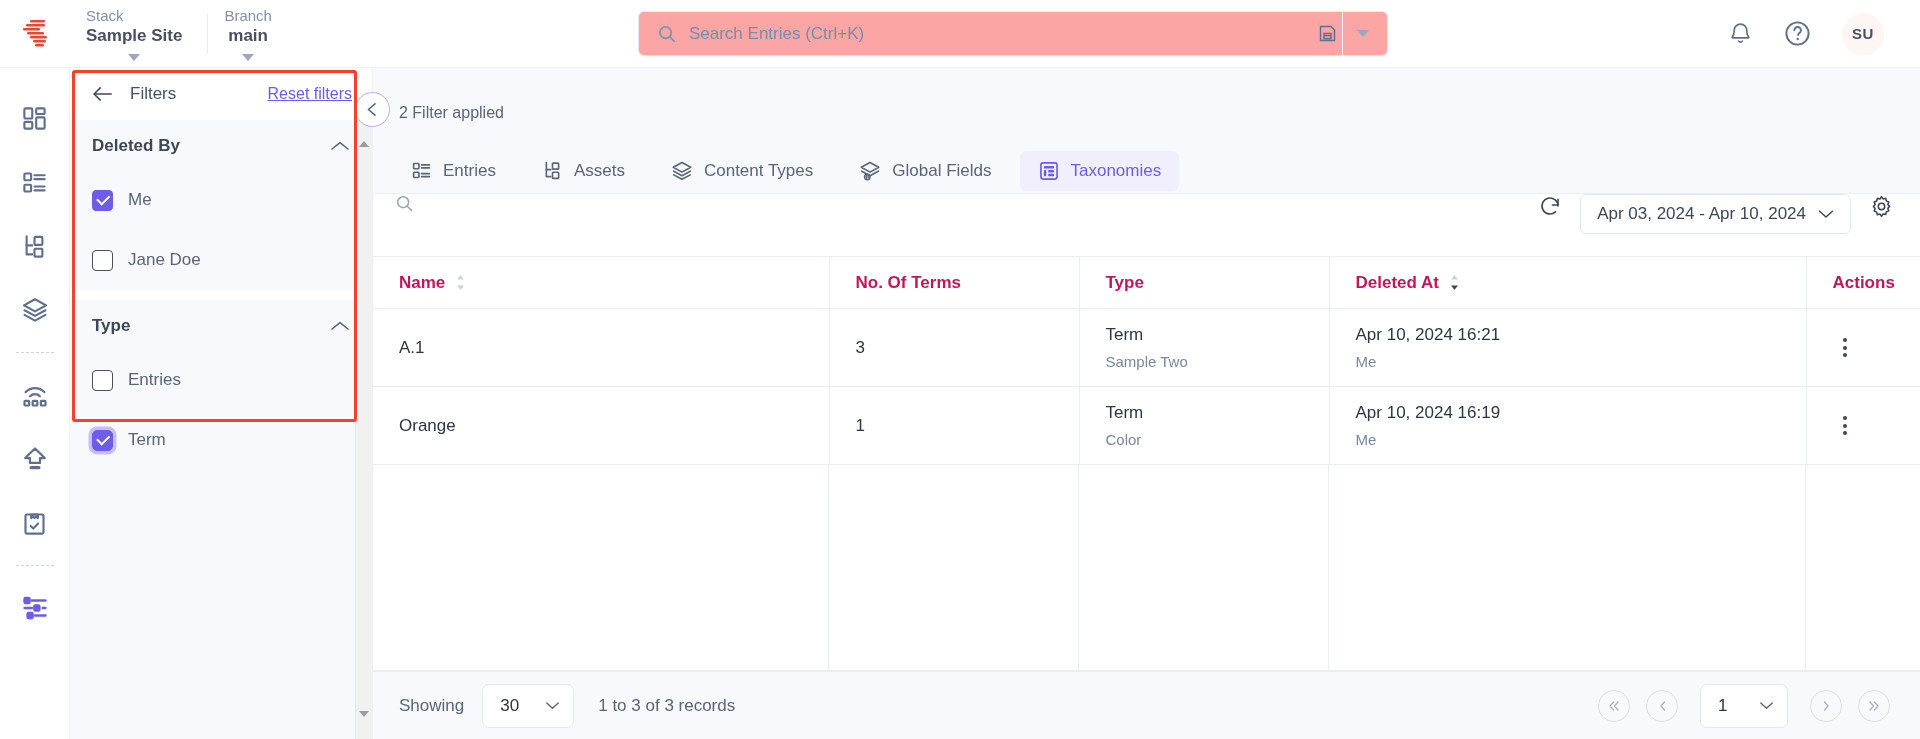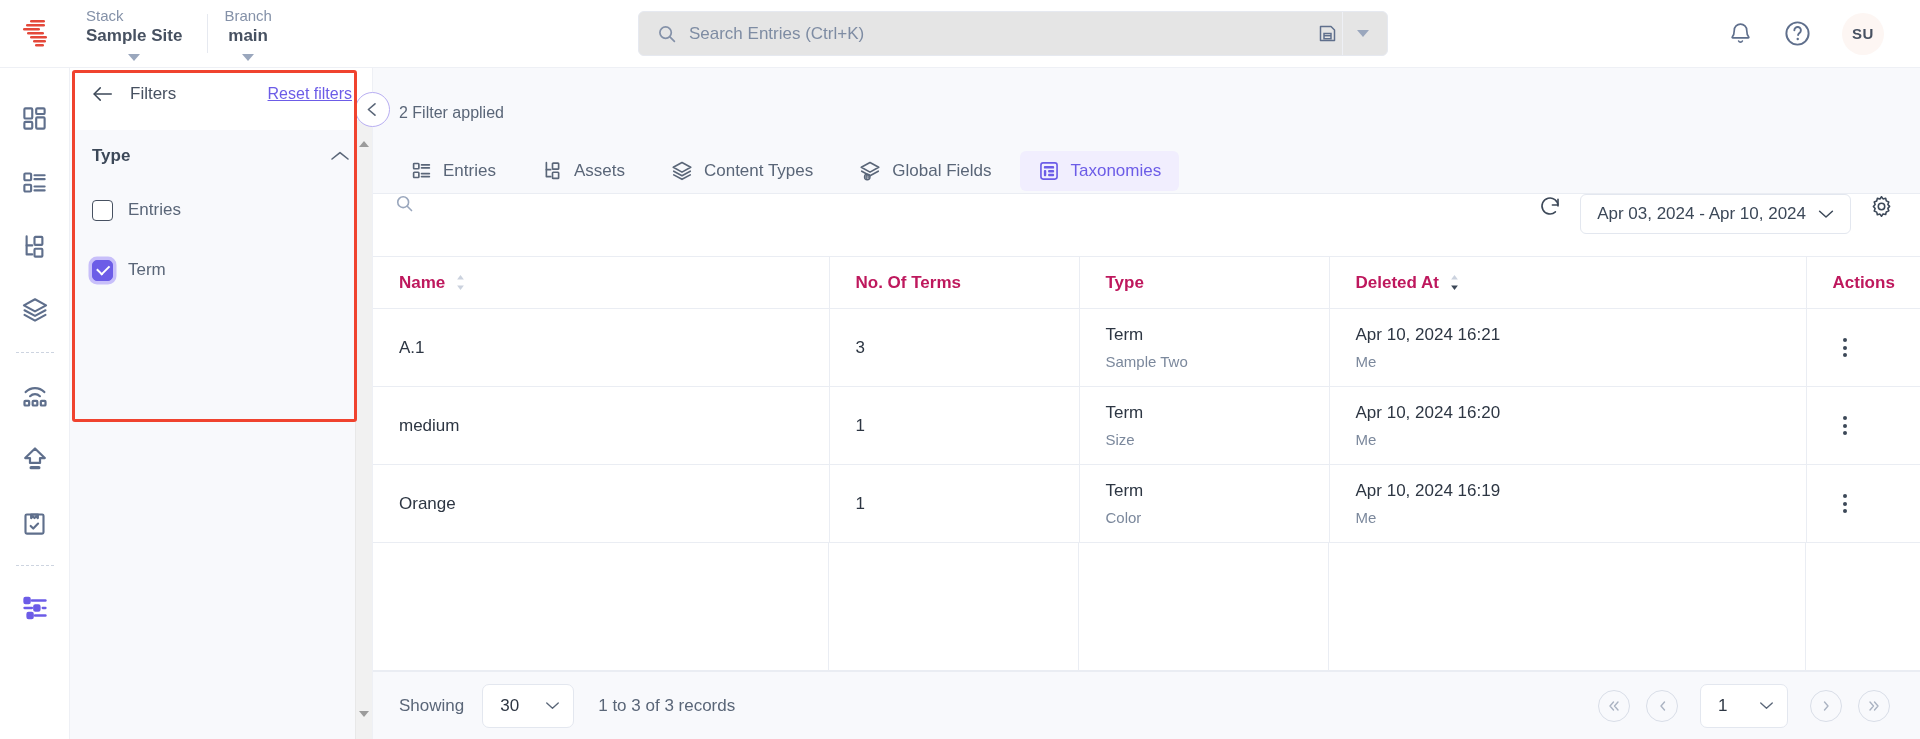--- a/index.html
+++ b/index.html
@@ -29,21 +29,21 @@
   }
   .ctx-label { font-size: 15px; color: #8491a8; line-height: 19px; }
   .ctx-value { font-size: 17px; color: #475161; font-weight: 700; line-height: 22px; display: flex; align-items: center; gap: 7px; flex-direction: column; }
   .caret-dn {
     width: 0; height: 0; border-left: 6px solid transparent; border-right: 6px solid transparent;
     border-top: 7px solid #9aa7bd; display: inline-block;
   }
   .searchwrap { flex: 1; display: flex; justify-content: center; }
   .searchbox {
     width: 750px; height: 45px; border: 1px solid #e6e9f0; border-radius: 6px;
-    display: flex; align-items: center; padding: 0 8px 0 18px; background: #e5e5e5;
+    display: flex; align-items: center; padding: 0 8px 0 18px; background: #fca5a5;
   }
   .searchbox .sinput {
     flex: 1; border: none; outline: none; font-size: 17px; color: #475161;
     font-family: "Liberation Sans", sans-serif; background: transparent; padding-left: 12px;
   }
   .searchbox .sinput::placeholder { color: #7e8ca3; }
   .s-divider { width: 1px; align-self: stretch; background: #eef0f5; margin: 0 4px; }
   .icon-btn { display: flex; align-items: center; justify-content: center; cursor: pointer; }
   .topright { display: flex; align-items: center; gap: 30px; padding-right: 36px; }
   .avatar {
@@ -375,20 +375,38 @@
             <line x1="2.5" y1="9" x2="21" y2="9" stroke-linecap="round"></line>
             <path d="M9 2.3L2.3 9l6.7 6.7" stroke-linecap="round" stroke-linejoin="round"></path>
           </svg>
         </span>
         <span class="fp-title">Filters</span>
         <span class="fp-reset">Reset filters</span>
       </div>
 
       <div class="fp-body">
 
+        <div class="fgroup">
+          <div class="fgroup-head">
+            <span class="fgroup-title">Deleted By</span>
+            <span class="chev-up">
+              <svg width="20" height="12" viewBox="0 0 20 12" fill="none" stroke="#5a6678" stroke-width="1.6">
+                <path d="M2 9l8-6.4L18 9" stroke-linecap="round" stroke-linejoin="round"></path>
+              </svg>
+            </span>
+          </div>
+          <div class="f-opt">
+            <span class="cbx on"></span>
+            <span class="f-opt-label">Me</span>
+          </div>
+          <div class="f-opt">
+            <span class="cbx"></span>
+            <span class="f-opt-label">Jane Doe</span>
+          </div>
+        </div>
 
         <div class="group-gap"></div>
 
         <div class="fgroup">
           <div class="fgroup-head">
             <span class="fgroup-title">Type</span>
             <span class="chev-up">
               <svg width="20" height="12" viewBox="0 0 20 12" fill="none" stroke="#5a6678" stroke-width="1.6">
                 <path d="M2 9l8-6.4L18 9" stroke-linecap="round" stroke-linejoin="round"></path>
               </svg>
@@ -577,39 +595,20 @@
               </td>
               <td>
                 <span class="kebab">
                     <i></i>
                     <i></i>
                     <i></i>
                   </span>
               </td>
             </tr>
             <tr>
-              <td>medium</td>
-              <td>1</td>
-              <td>
-                <div>Term</div>
-                <div class="sub">Size</div>
-              </td>
-              <td>
-                <div>Apr 10, 2024 16:20</div>
-                <div class="sub">Me</div>
-              </td>
-              <td>
-                <span class="kebab">
-                    <i></i>
-                    <i></i>
-                    <i></i>
-                  </span>
-              </td>
-            </tr>
-            <tr>
               <td>Orange</td>
               <td>1</td>
               <td>
                 <div>Term</div>
                 <div class="sub">Color</div>
               </td>
               <td>
                 <div>Apr 10, 2024 16:19</div>
                 <div class="sub">Me</div>
               </td>

